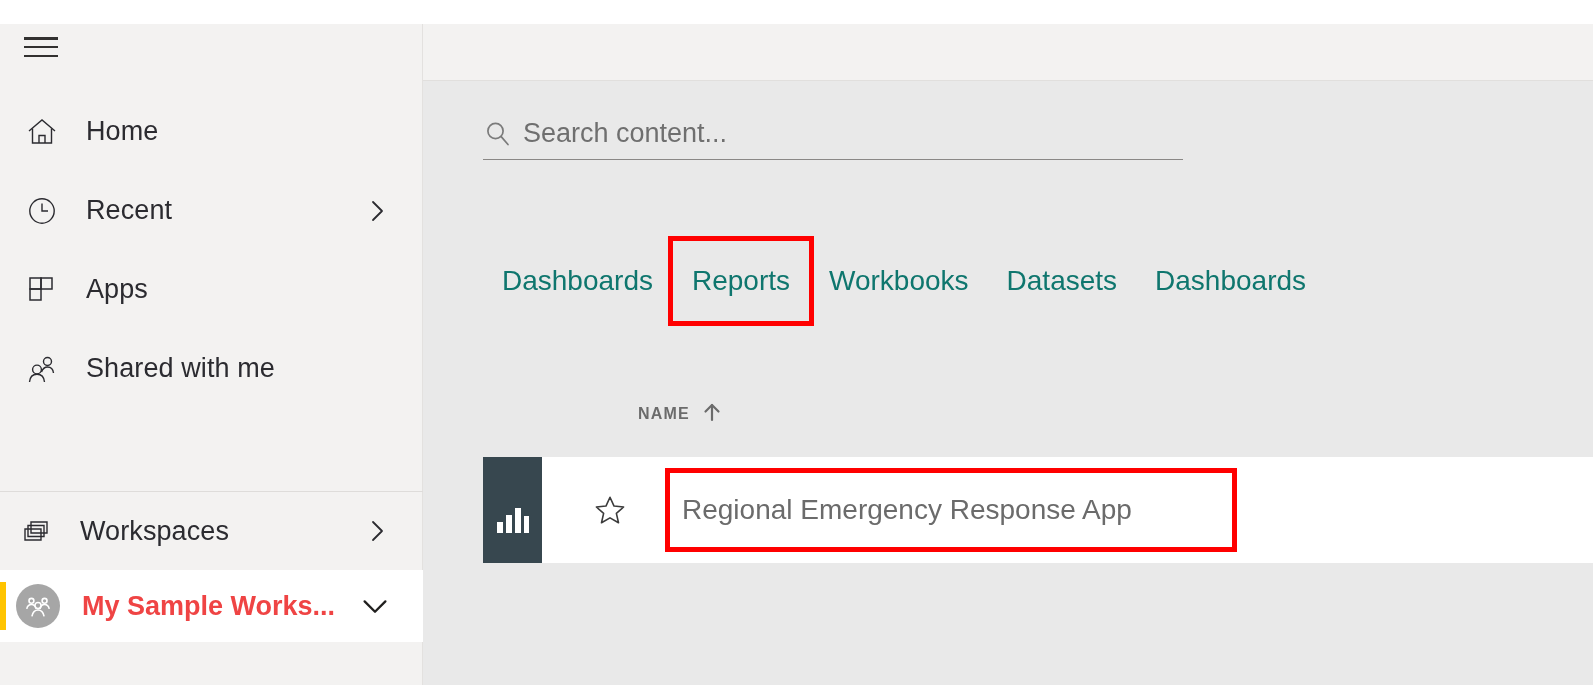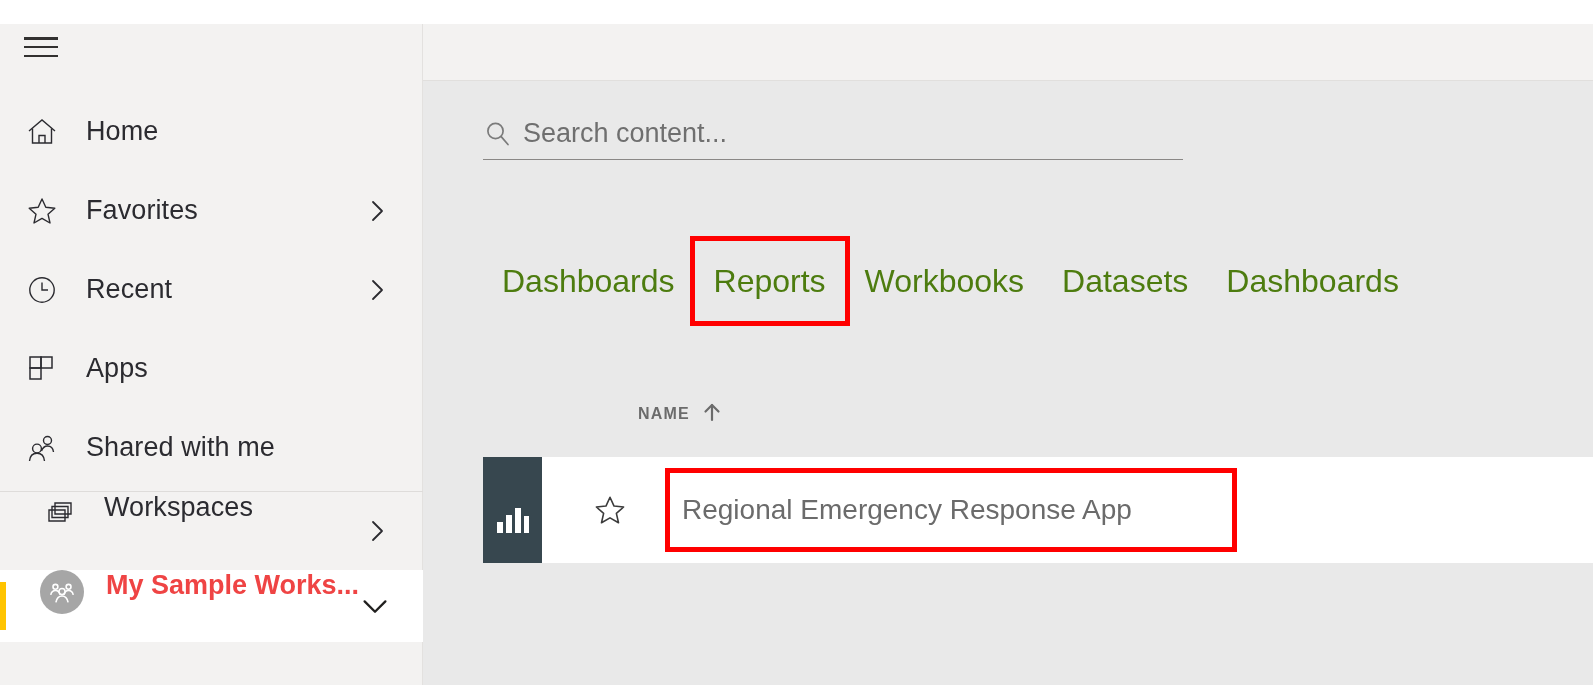--- a/index.html
+++ b/index.html
@@ -99,22 +99,23 @@
 
   .ws-group {
     position: absolute;
     top: 468px;
     left: 0;
     width: 423px;
   }
   .ws-item {
     position: relative;
     display: flex;
+    align-items: center;
     height: 78px;
-    padding-left: 40px;
+    padding-left: 16px;
     cursor: pointer;
   }
   .ws-selected {
     background: #ffffff;
     height: 72px;
   }
   .ws-accent {
     position: absolute;
     left: 0;
     top: 12px;
@@ -194,22 +195,22 @@
 
   
   .tabs {
     position: absolute;
     left: 60px;
     top: 160px;
     display: flex;
     align-items: center;
   }
   .tab {
-    font-size: 32px;
-    color: #4d7c0f;
+    font-size: 28px;
+    color: #0f766e;
     padding: 0 19px;
     height: 56px;
     line-height: 56px;
     cursor: pointer;
     white-space: nowrap;
   }
   .tab.highlighted {
     outline: 5px solid #ff0000;
     outline-offset: 0px;
     position: relative;
@@ -301,33 +302,20 @@
         <span class="nav-icon">
           <svg width="32" height="32" viewBox="0 0 32 32" fill="none" stroke="#2b2b30" stroke-width="1.4">
             <path d="M3 15 L16 4 L29 15"></path>
             <path d="M6.5 12.6 V27 H25.5 V12.6"></path>
             <path d="M13 27 V19.5 H19 V27"></path>
           </svg>
         </span>
         <span class="nav-label">Home</span>
       </div>
 
-      <div class="nav-item">
-        <span class="nav-icon">
-          <svg width="32" height="32" viewBox="0 0 32 32" fill="none" stroke="#2b2b30" stroke-width="1.4" stroke-linejoin="round">
-            <path d="M16 4 L19.8 12.3 L28.8 13.2 L22 19.2 L24 28 L16 23.4 L8 28 L10 19.2 L3.2 13.2 L12.2 12.3 Z"></path>
-          </svg>
-        </span>
-        <span class="nav-label">Favorites</span>
-        <span class="nav-chev">
-          <svg width="26" height="26" viewBox="0 0 26 26" fill="none" stroke="#2b2b30" stroke-width="1.8" stroke-linecap="round" stroke-linejoin="round">
-            <path d="M9 4 L18 13 L9 22"></path>
-          </svg>
-        </span>
-      </div>
 
       <div class="nav-item">
         <span class="nav-icon">
           <svg width="32" height="32" viewBox="0 0 32 32" fill="none" stroke="#2b2b30" stroke-width="1.4">
             <circle cx="16" cy="16" r="12.2"></circle>
             <path d="M16 8.5 V16 H22"></path>
           </svg>
         </span>
         <span class="nav-label">Recent</span>
         <span class="nav-chev">

